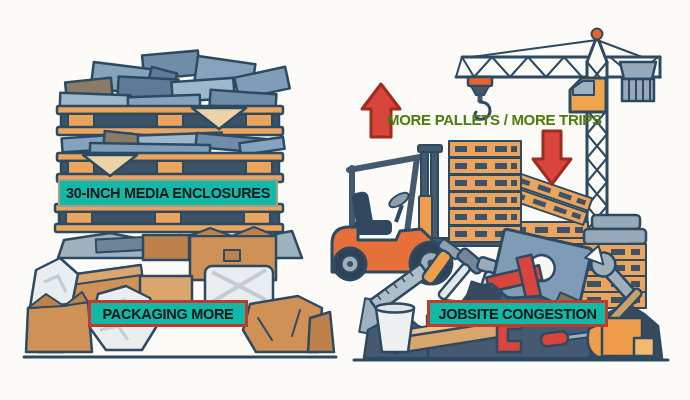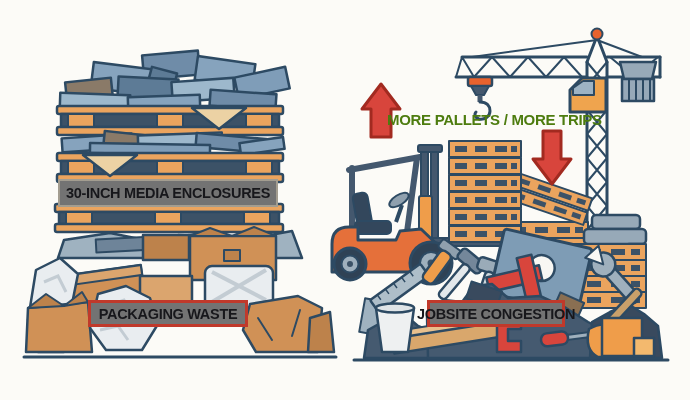--- a/index.html
+++ b/index.html
@@ -27,21 +27,21 @@
   .f-slate  { fill:#455a70; }
   .f-slateD { fill:#394a5e; }
   .f-mast   { fill:#44586e; }
   .f-fork   { fill:#e5703a; }
   .f-cab    { fill:#efa44e; }
   .f-none   { fill:none; }
   .arrow    { fill:#d8453c; stroke:#a22a20; stroke-width:3; stroke-linejoin:round; }
 
   
   .label-box {
-    position:absolute; background:#737373; display:flex; align-items:center; justify-content:center;
+    position:absolute; background:#14b8a6; display:flex; align-items:center; justify-content:center;
     font-weight:700; font-size:14.5px; color:#17171b; letter-spacing:-0.3px; white-space:nowrap;
     box-sizing:border-box;
   }
   .gray-border { border:2px solid #a39d90; }
   .red-border  { border:3px solid #c0392b; }
   .float-text  {
     position:absolute; font-weight:700; font-size:15px; color:#4d7c0f;
     letter-spacing:-0.3px; white-space:nowrap;
   }
 </style>
@@ -380,19 +380,19 @@
         <path d="M589,329 Q584,350 598,357 L617,357 Q627,345 620,329 Q604,320 589,329 Z" fill="#ef9d4a" class="ln"></path>
       </g>
       <rect x="602" y="318" width="40" height="38" fill="#ef9d4a" class="ln"></rect>
       <rect x="634" y="338" width="20" height="18" fill="#f3b96e" class="ln"></rect>
     </g>
   </g>
 </svg>
 
 <div class="label-box gray-border" style="left:58px; top:179px; width:220px; height:28px;">30-INCH MEDIA ENCLOSURES</div>
 
-<div class="label-box red-border" style="left:88px; top:300px; width:160px; height:27px;">PACKAGING WASTE</div>
+<div class="label-box red-border" style="left:88px; top:300px; width:160px; height:27px;">PACKAGING MORE</div>
 
 <div class="float-text" style="left:387px; top:111px;">MORE PALLETS / MORE TRIPS</div>
 
-<div class="label-box red-border" style="left:427px; top:300px; width:138px; height:27px;">JOBSITE CONGESTION</div>
+<div class="label-box red-border" style="left:427px; top:300px; width:181px; height:27px;">JOBSITE CONGESTION</div>
 
 </div>
 
 </body></html>

